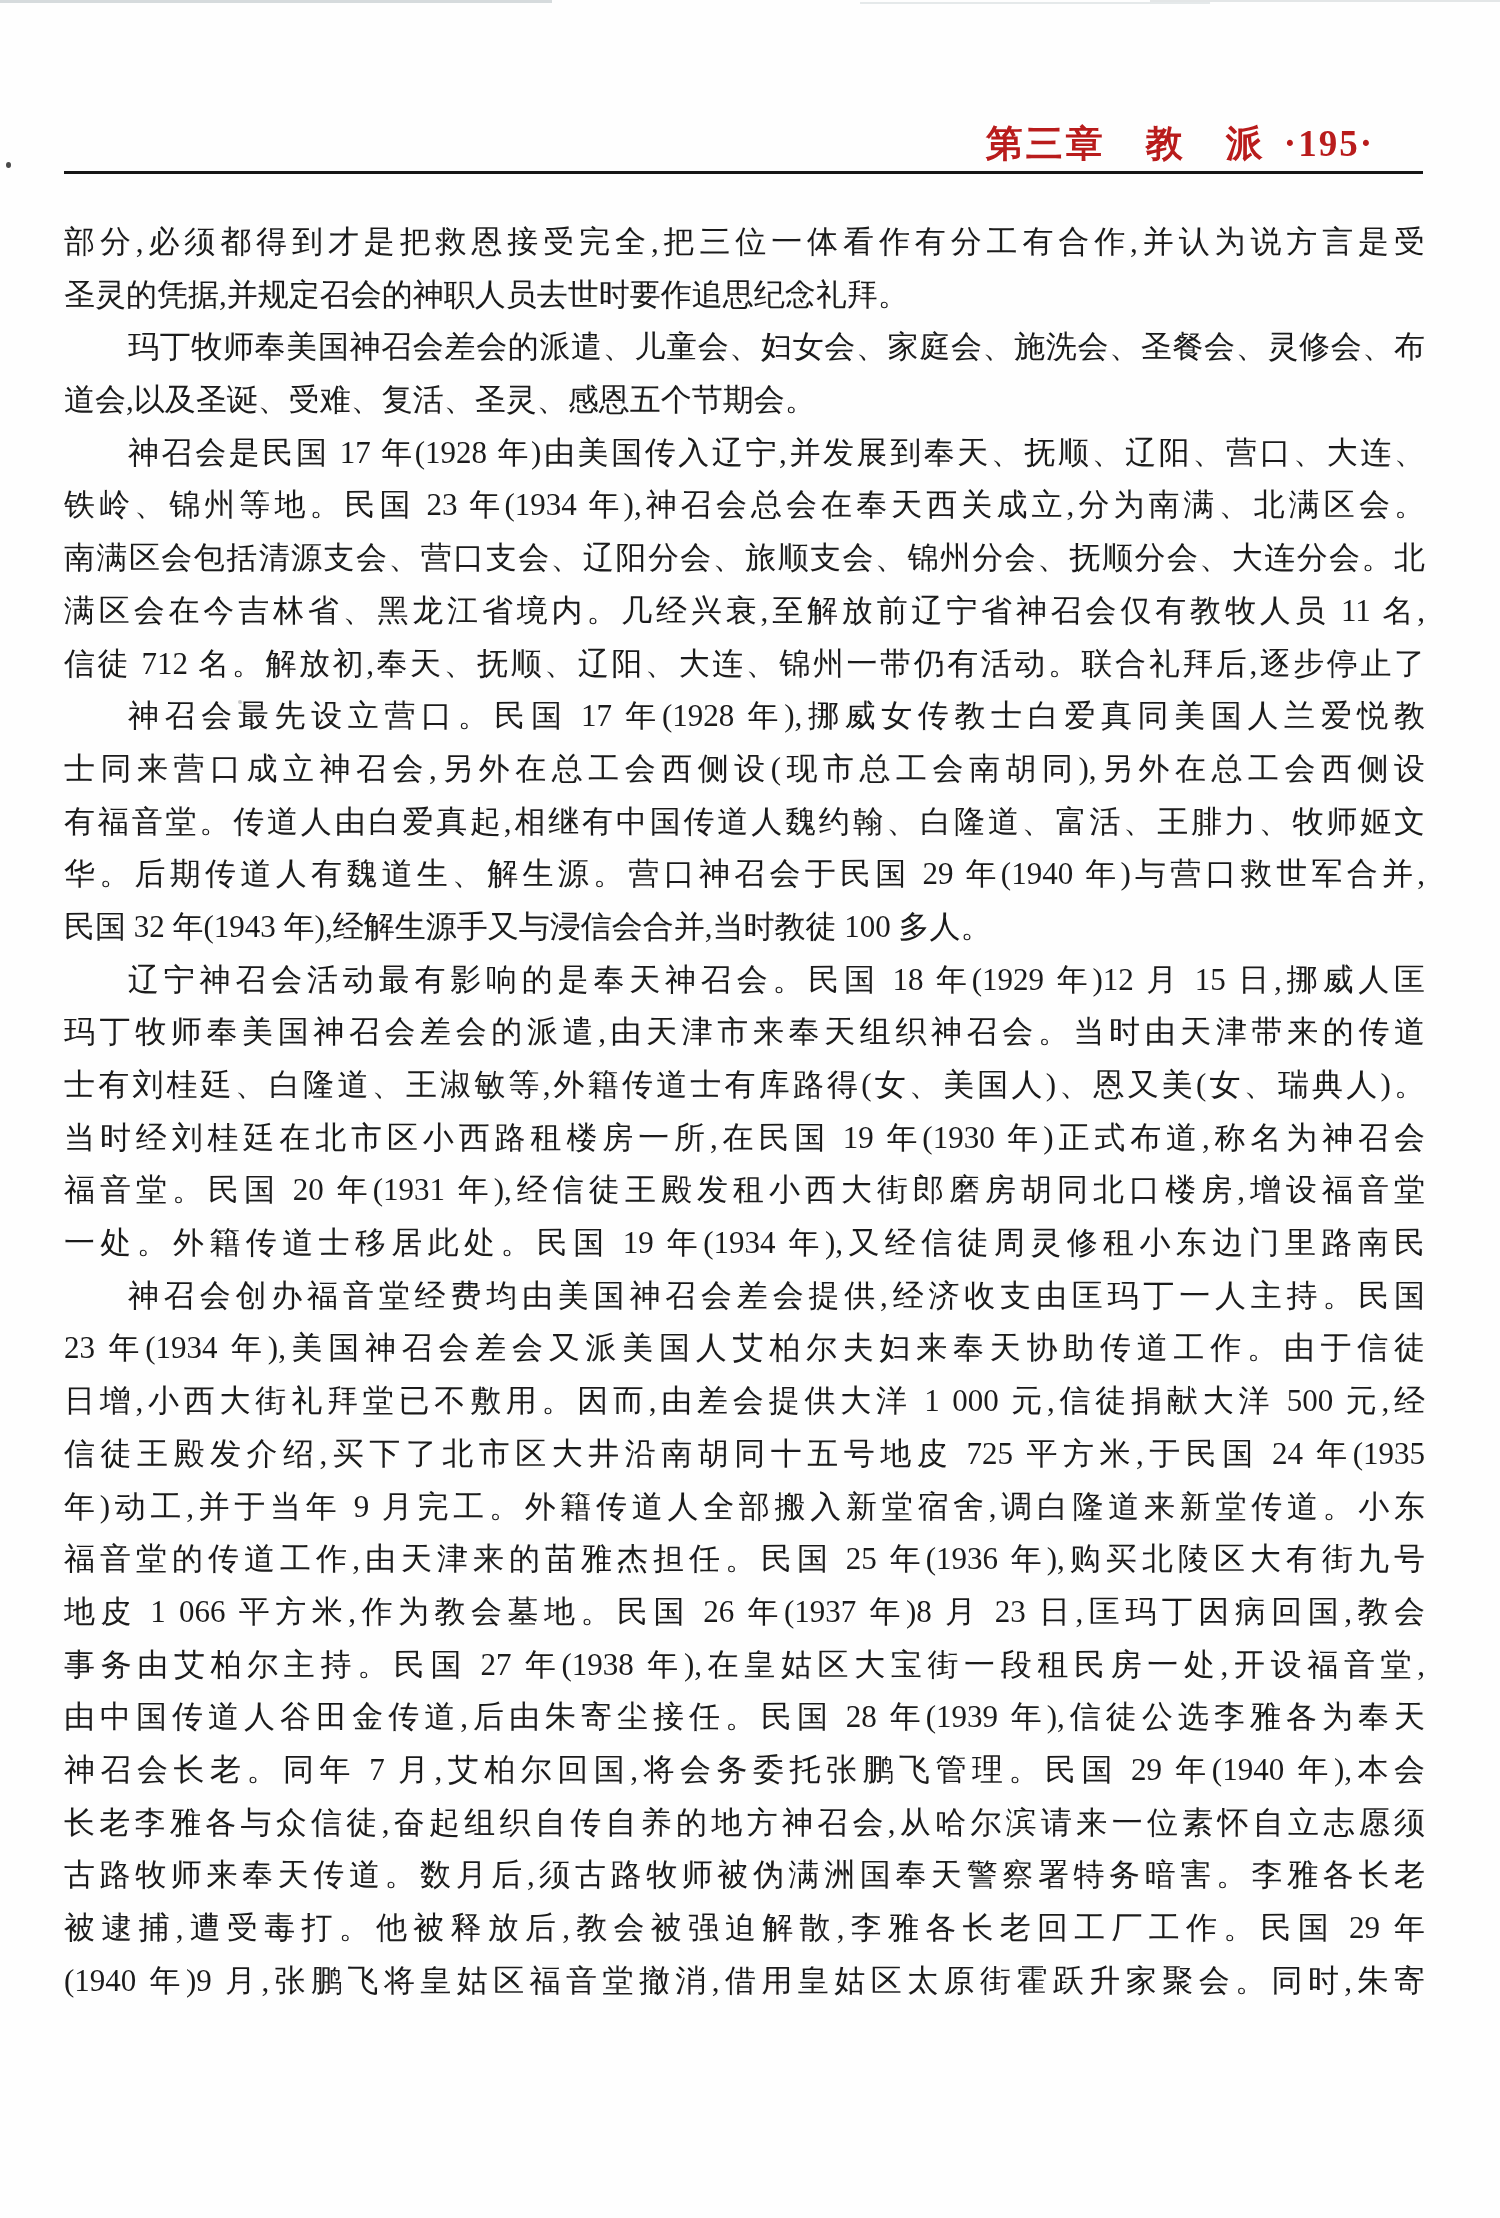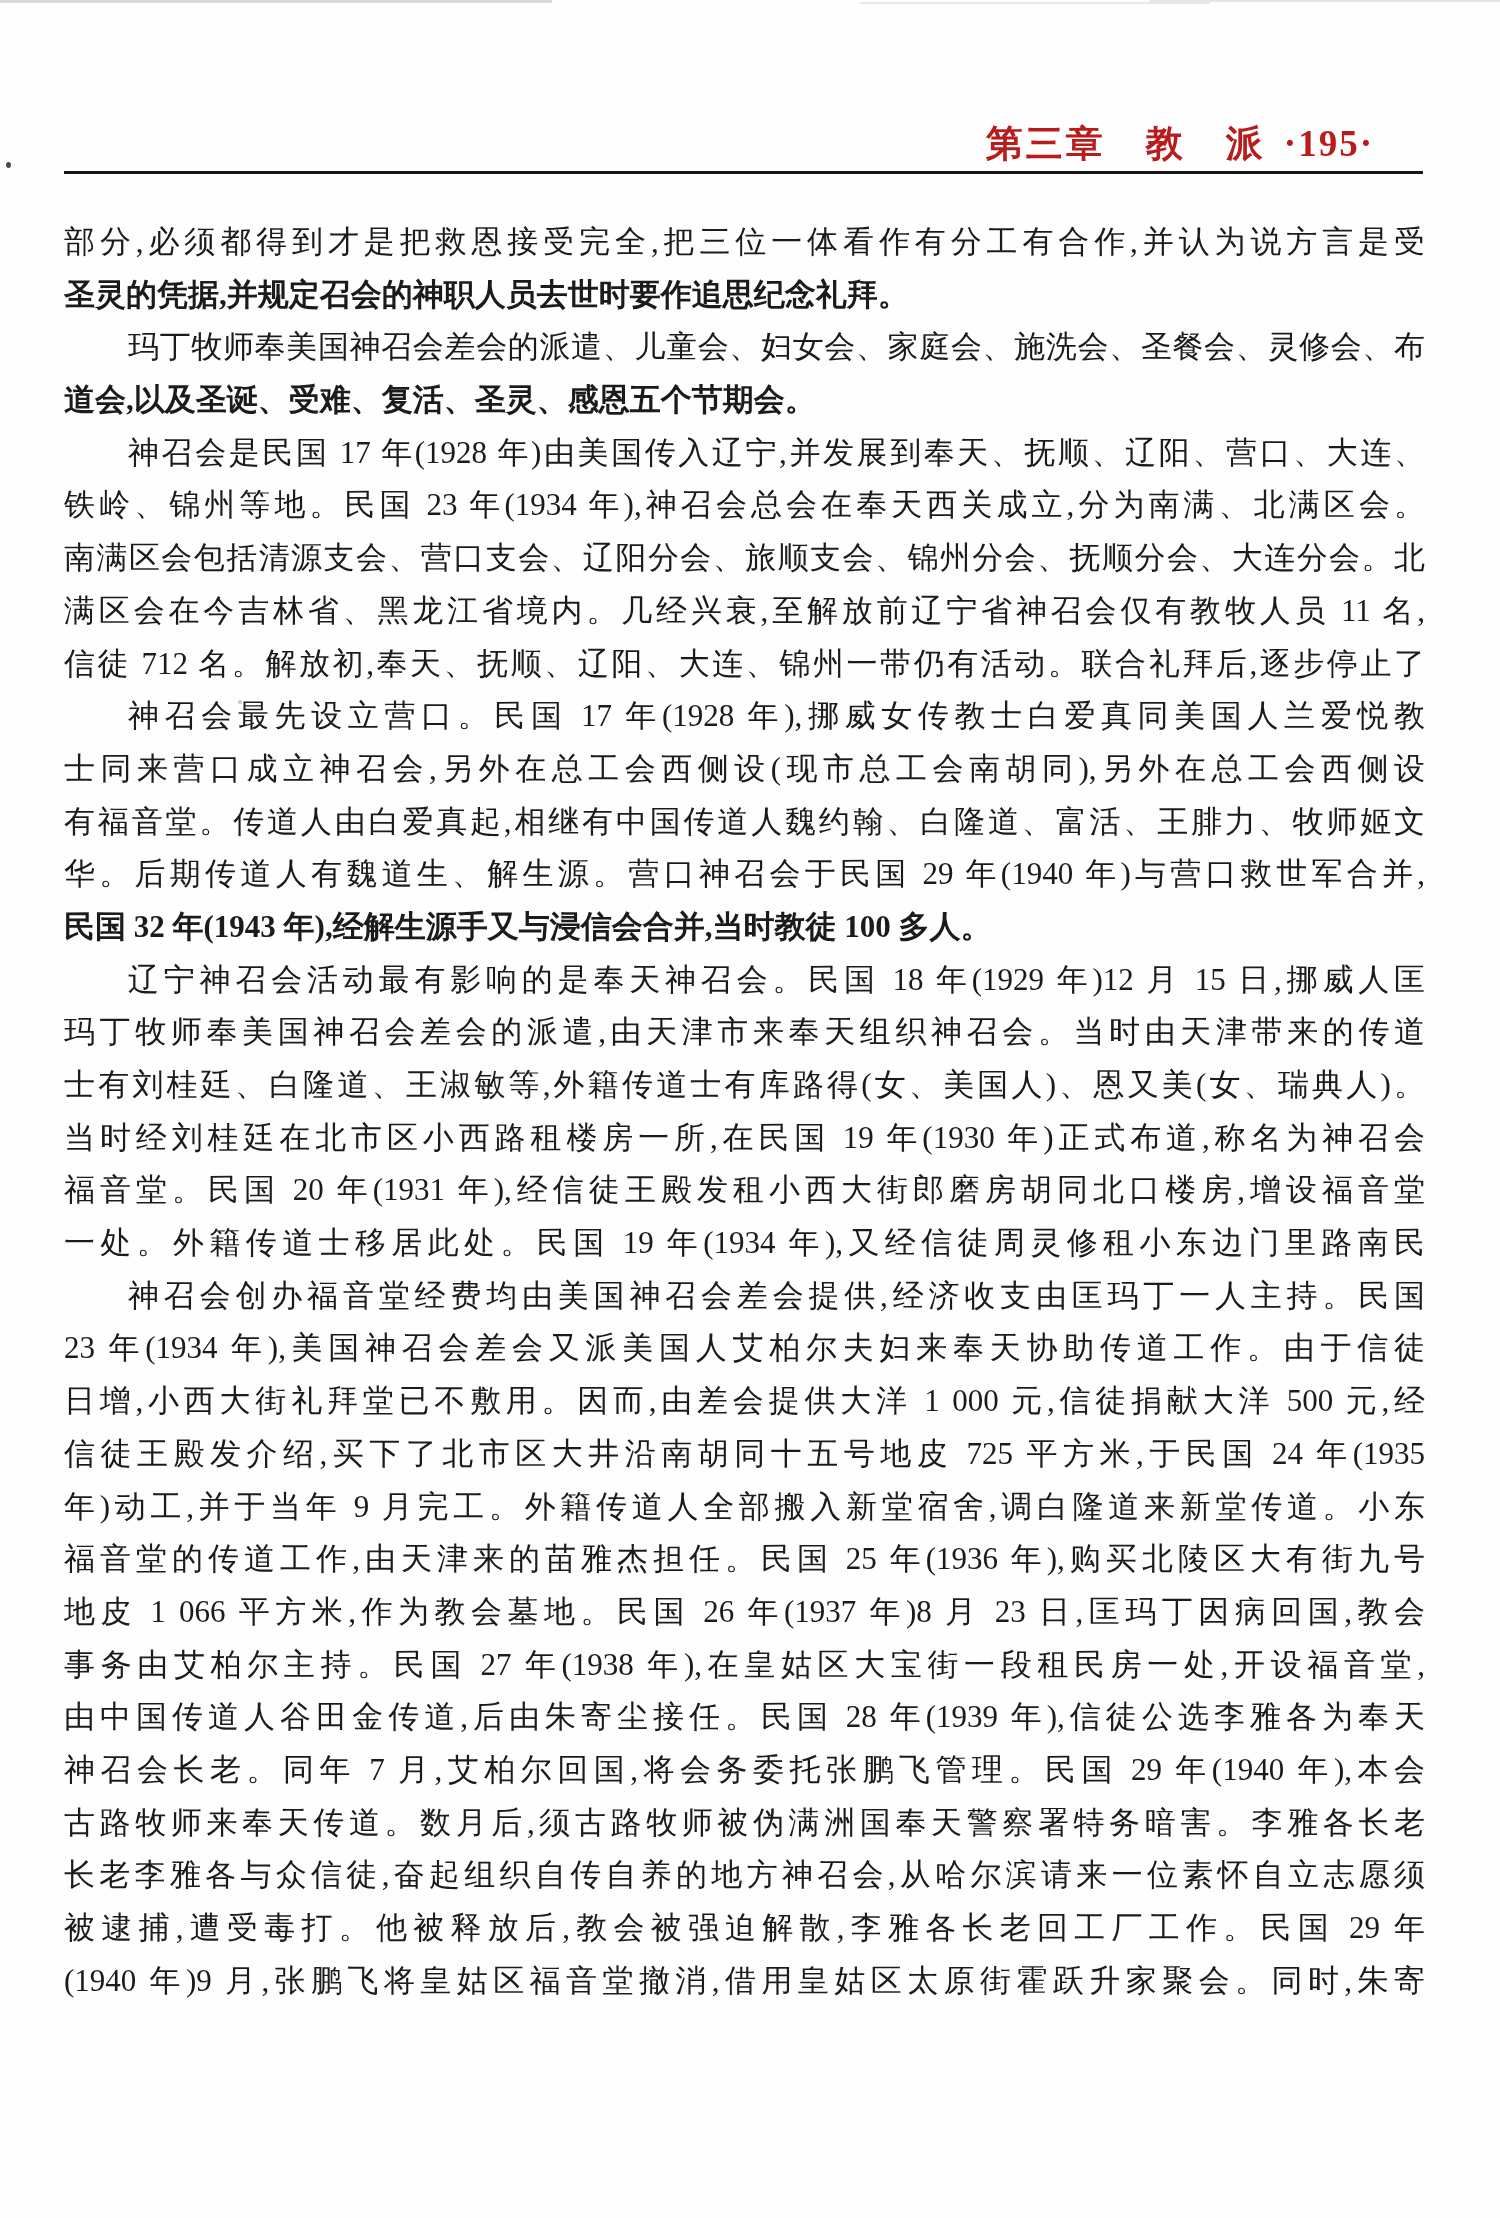--- a/index.html
+++ b/index.html
@@ -79,21 +79,21 @@
   }
   .line {
     height: 52.7px;
     line-height: 52.7px;
     text-align: justify;
     text-align-last: justify;
     overflow: hidden;
     white-space: normal;
   }
   .line.indent { text-indent: 64px; }
-  .line.end { text-align-last: left; font-weight: bold; }
+  .line.end { text-align-last: left; }
 </style>
 </head>
 <body>
 
 <div class="page">
   <div class="top-edge-a"></div>
   <div class="top-edge-b"></div>
   <div class="top-edge-c"></div>
   <div class="margin-dot"></div>
   <div class="speck"></div>
@@ -128,18 +128,18 @@
       <div class="line indent">神召会创办福音堂经费均由美国神召会差会提供,经济收支由匡玛丁一人主持。民国</div>
       <div class="line">23 年(1934 年),美国神召会差会又派美国人艾柏尔夫妇来奉天协助传道工作。由于信徒</div>
       <div class="line">日增,小西大街礼拜堂已不敷用。因而,由差会提供大洋 1 000 元,信徒捐献大洋 500 元,经</div>
       <div class="line">信徒王殿发介绍,买下了北市区大井沿南胡同十五号地皮 725 平方米,于民国 24 年(1935</div>
       <div class="line">年)动工,并于当年 9 月完工。外籍传道人全部搬入新堂宿舍,调白隆道来新堂传道。小东</div>
       <div class="line">福音堂的传道工作,由天津来的苗雅杰担任。民国 25 年(1936 年),购买北陵区大有街九号</div>
       <div class="line">地皮 1 066 平方米,作为教会墓地。民国 26 年(1937 年)8 月 23 日,匡玛丁因病回国,教会</div>
       <div class="line">事务由艾柏尔主持。民国 27 年(1938 年),在皇姑区大宝街一段租民房一处,开设福音堂,</div>
       <div class="line">由中国传道人谷田金传道,后由朱寄尘接任。民国 28 年(1939 年),信徒公选李雅各为奉天</div>
       <div class="line">神召会长老。同年 7 月,艾柏尔回国,将会务委托张鹏飞管理。民国 29 年(1940 年),本会</div>
+      <div class="line">长老李雅各与众信徒,奋起组织自传自养的地方神召会,从哈尔滨请来一位素怀自立志愿须</div>
       <div class="line">古路牧师来奉天传道。数月后,须古路牧师被伪满洲国奉天警察署特务暗害。李雅各长老</div>
-      <div class="line">长老李雅各与众信徒,奋起组织自传自养的地方神召会,从哈尔滨请来一位素怀自立志愿须</div>
       <div class="line">被逮捕,遭受毒打。他被释放后,教会被强迫解散,李雅各长老回工厂工作。民国 29 年</div>
       <div class="line">(1940 年)9 月,张鹏飞将皇姑区福音堂撤消,借用皇姑区太原街霍跃升家聚会。同时,朱寄</div>
     </div>
 </div>
 
 </body></html>

